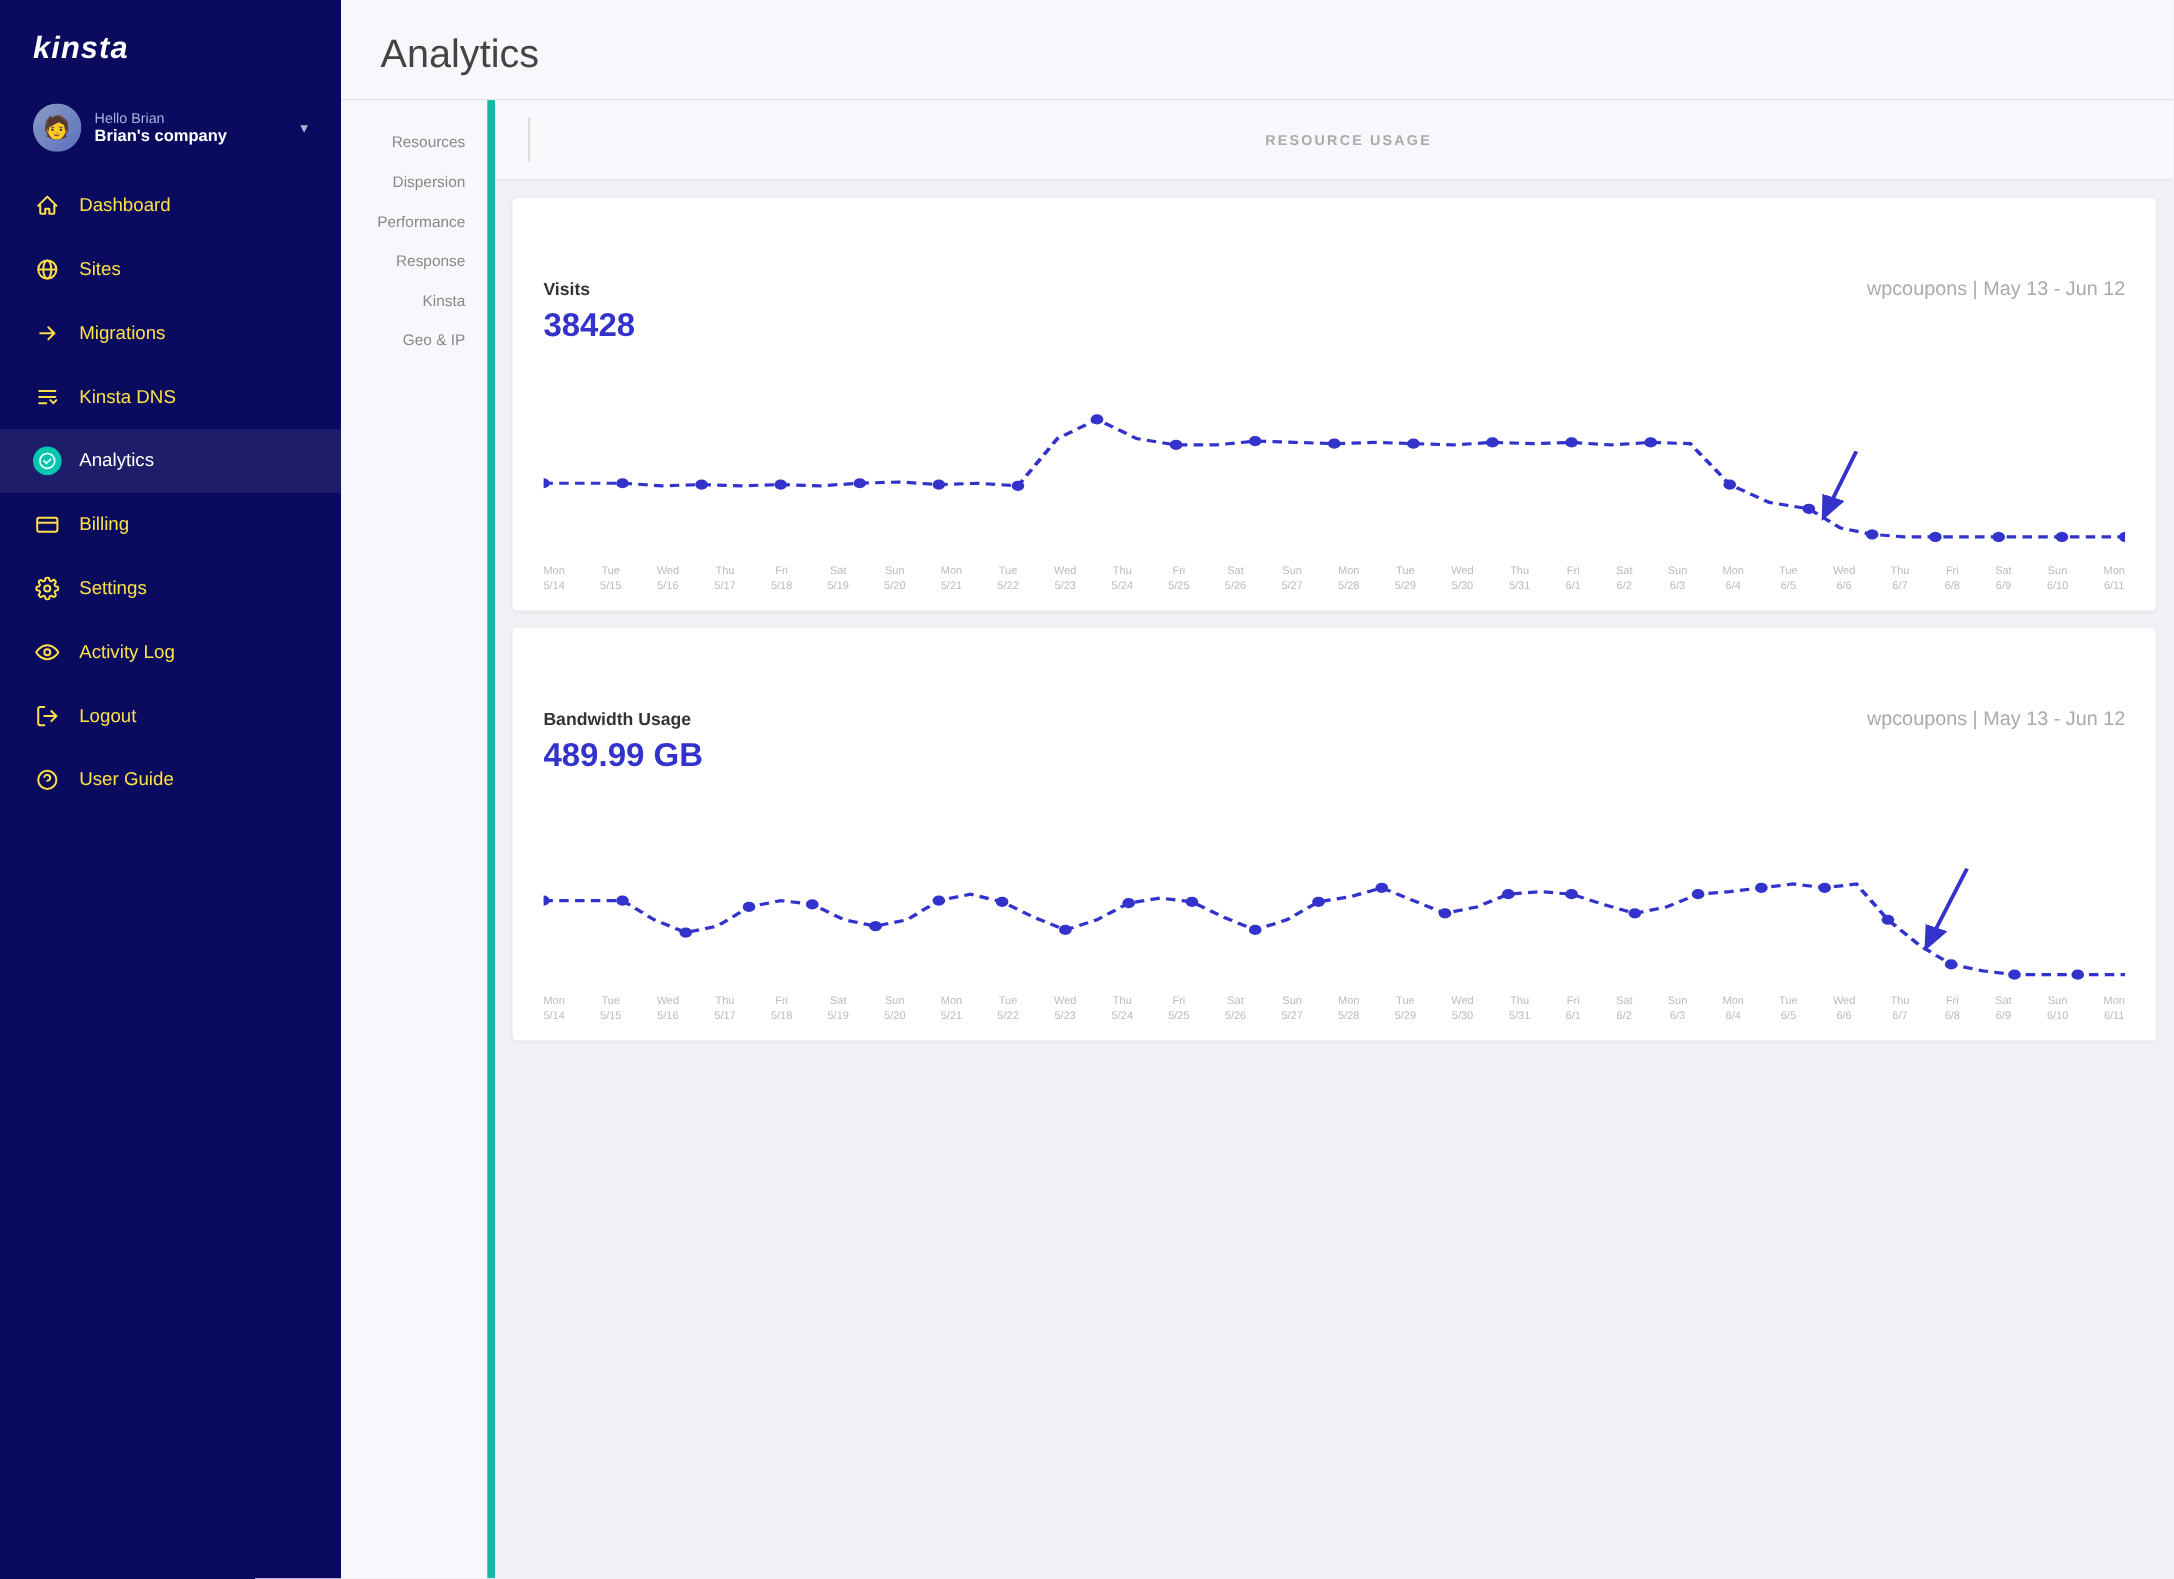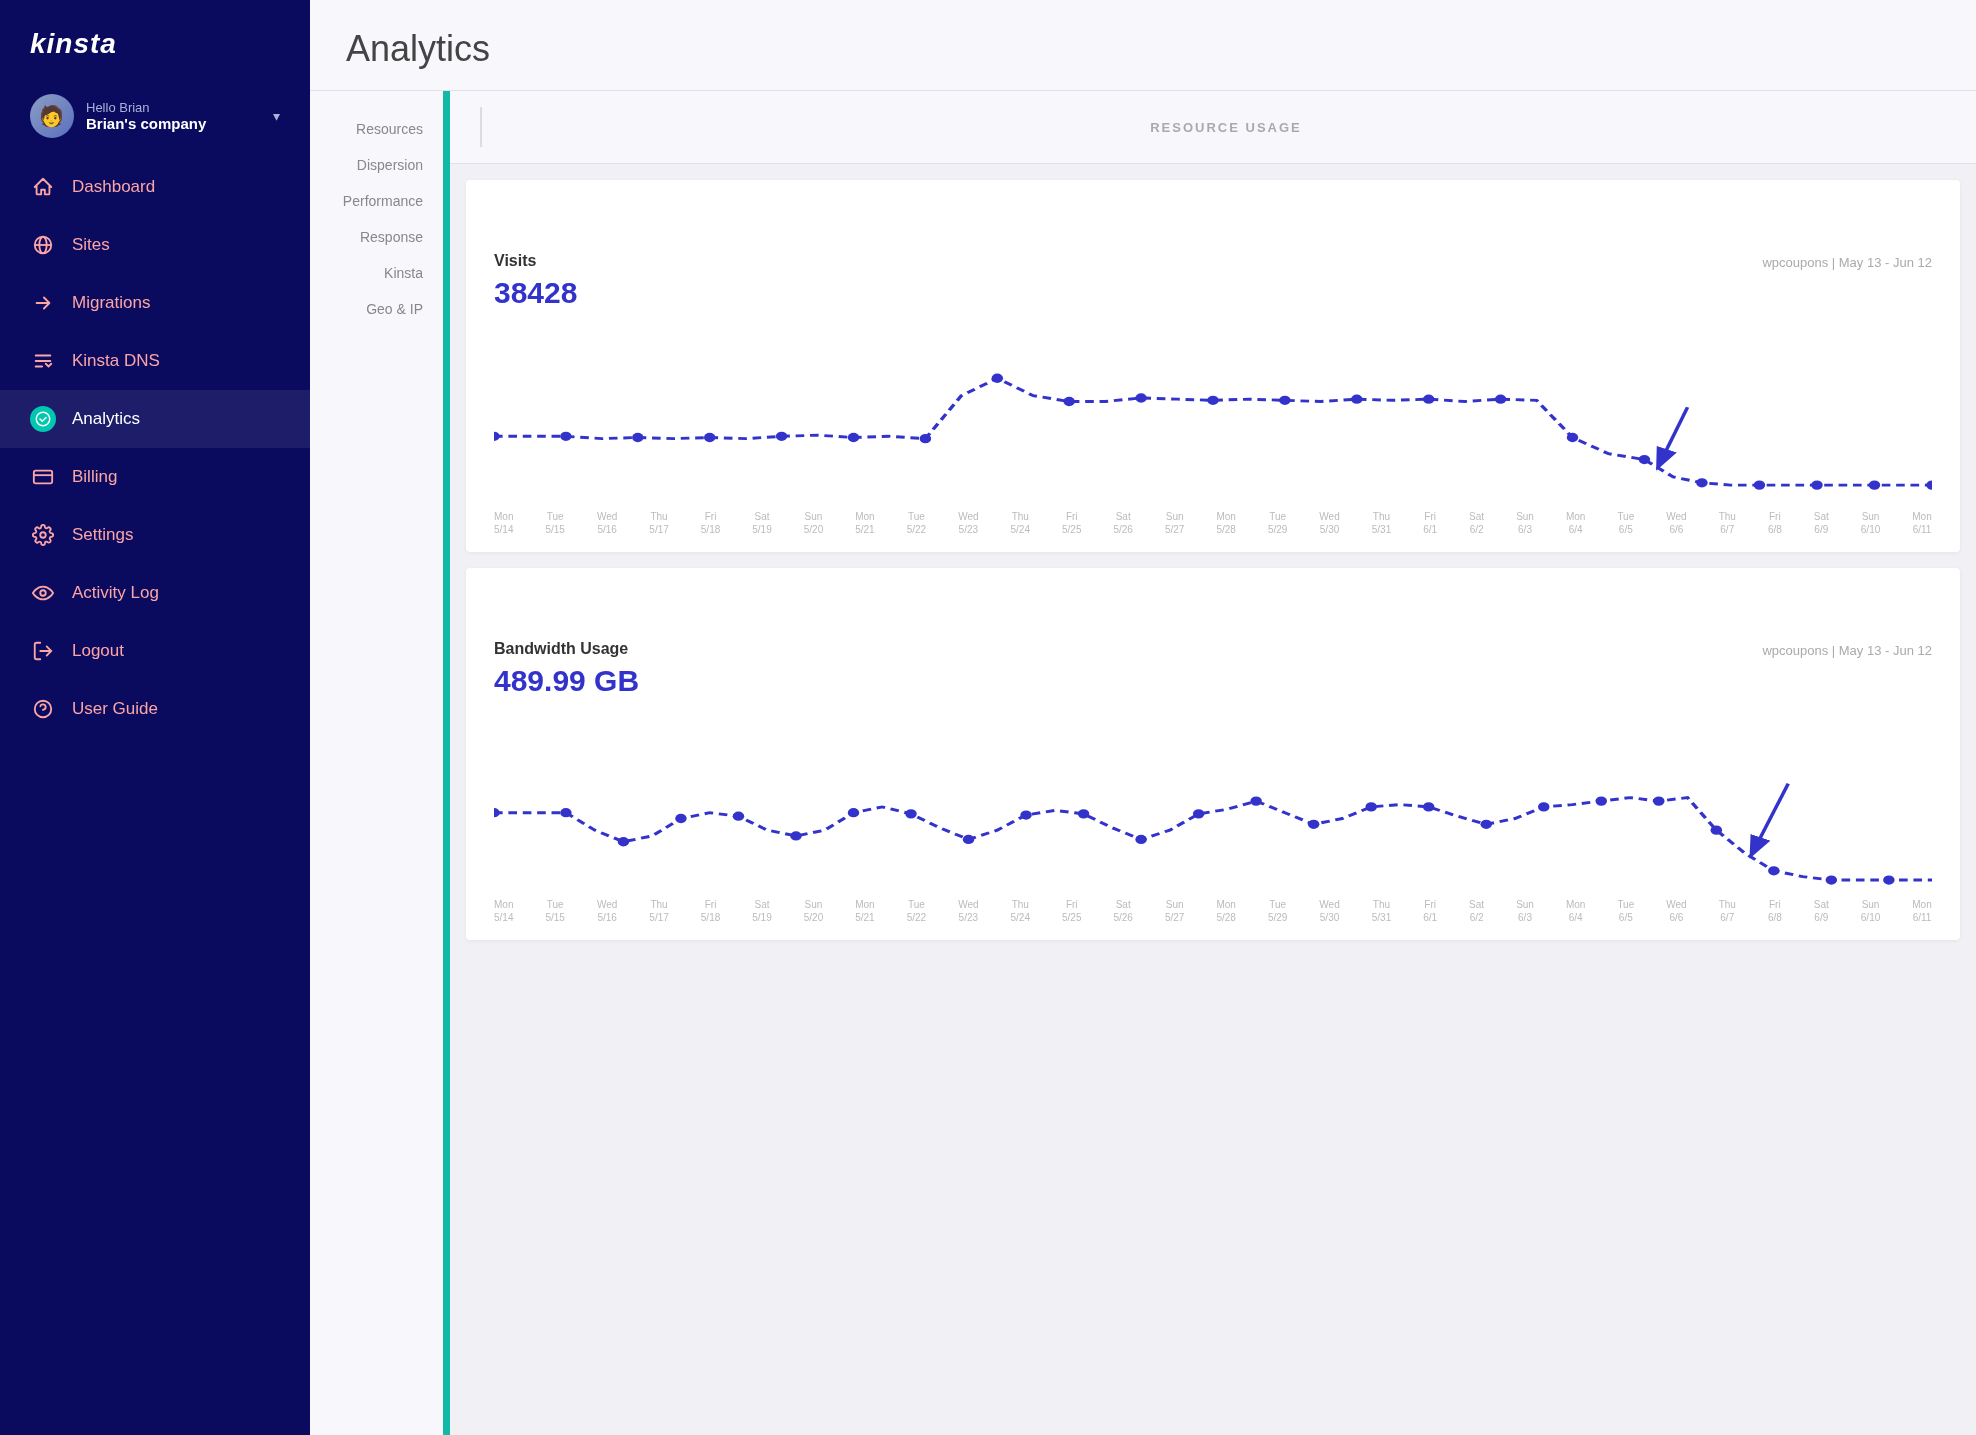--- a/index.html
+++ b/index.html
@@ -54,21 +54,21 @@
     }
     .user-info { flex: 1; }
     .user-hello { font-size: 13px; color: #aab0d9; }
     .user-company { font-size: 15px; font-weight: 600; color: white; }
     .chevron { color: #aab0d9; font-size: 14px; }
     .nav-item {
       display: flex;
       align-items: center;
       gap: 16px;
       padding: 16px 30px;
-      color: #fca5a5;
+      color: #fde047;
       cursor: pointer;
       font-size: 17px;
       font-weight: 500;
       transition: background 0.15s;
       border-radius: 0;
     }
     .nav-item.active { color: white; background: rgba(255,255,255,0.08); }
     .nav-item.active .nav-icon { background: #00c8b0; border-radius: 50%; padding: 4px; }
     .nav-icon { width: 26px; height: 26px; display: flex; align-items: center; justify-content: center; font-size: 18px; flex-shrink: 0; }
     .nav-icon svg { width: 22px; height: 22px; fill: none; stroke: currentColor; stroke-width: 2; }
@@ -150,21 +150,21 @@
       align-items: flex-end;
       margin-bottom: 6px;
       margin-top: 44px;
     }
     .chart-title {
       font-size: 16px;
       font-weight: 600;
       color: #333;
     }
     .chart-subtitle {
-      font-size: 13px;
+      font-size: 18px;
       color: #aaa;
     }
     .chart-value {
       font-size: 30px;
       font-weight: 700;
       color: #3333cc;
       margin-bottom: 16px;
     }
     .chart-container {
       width: 100%;

